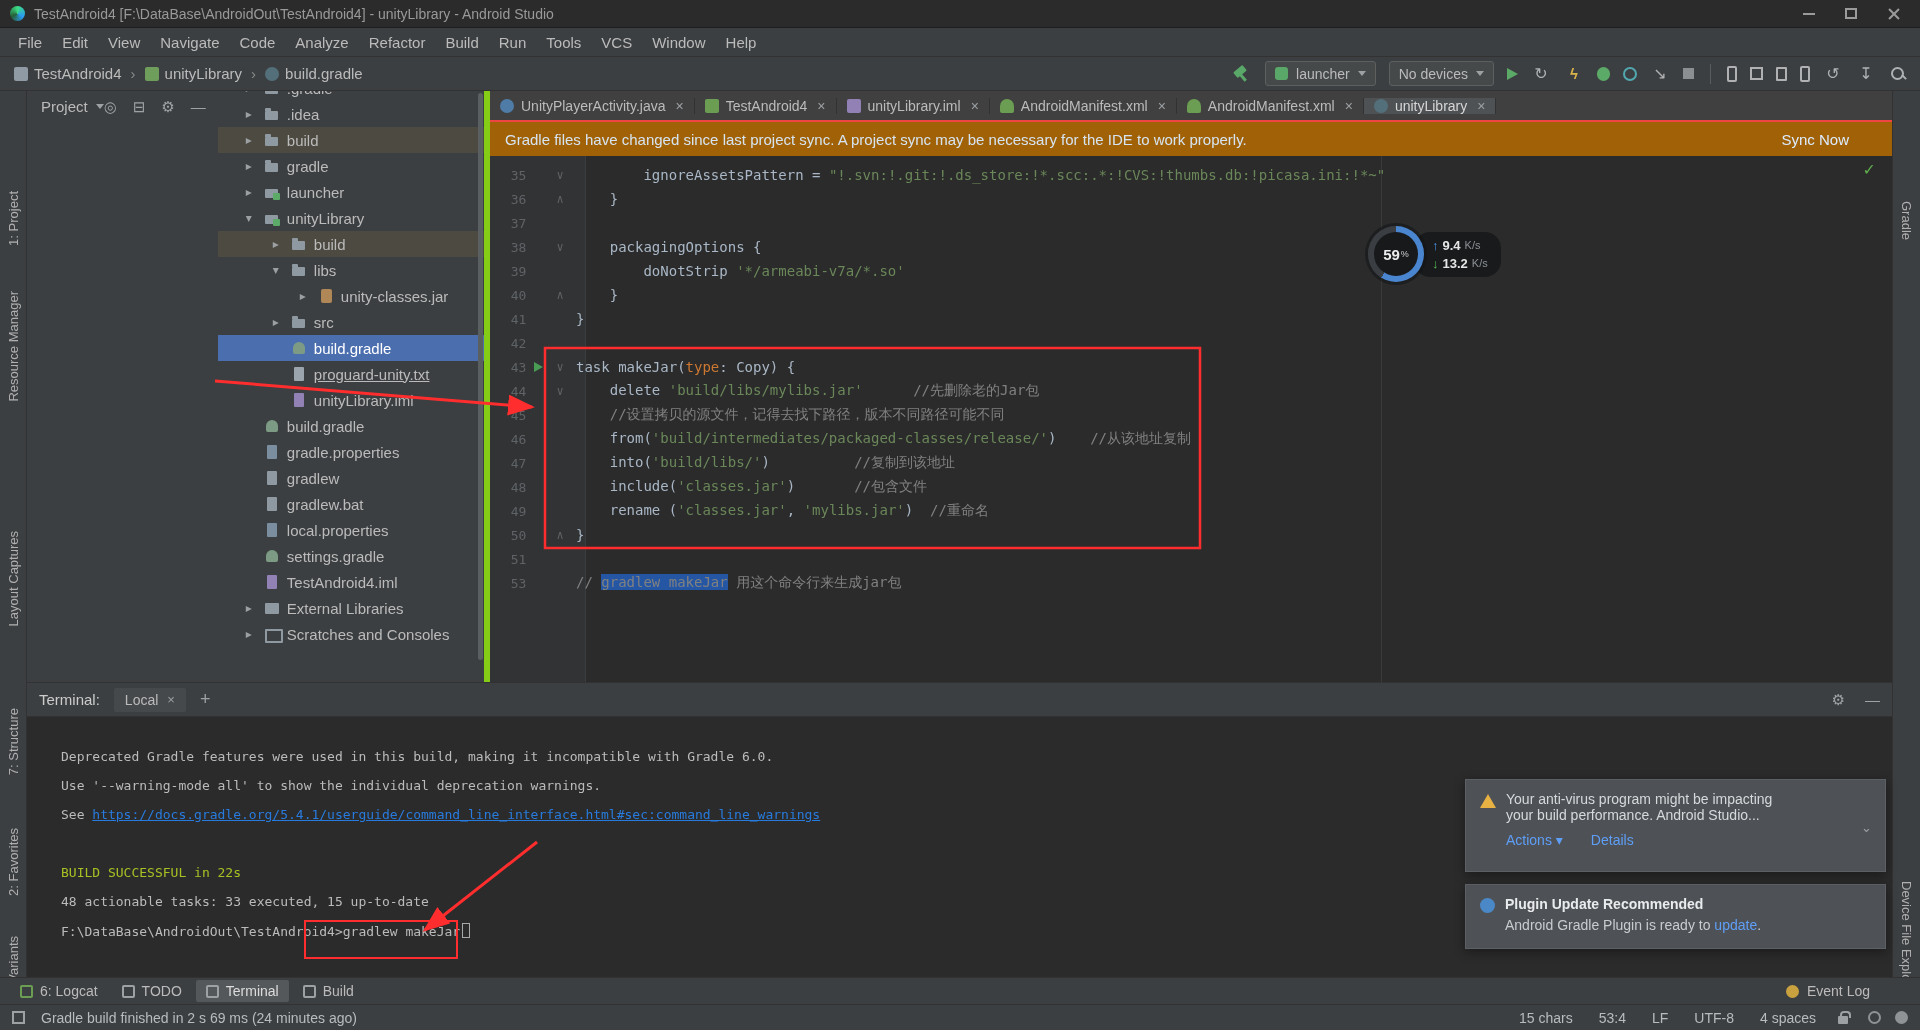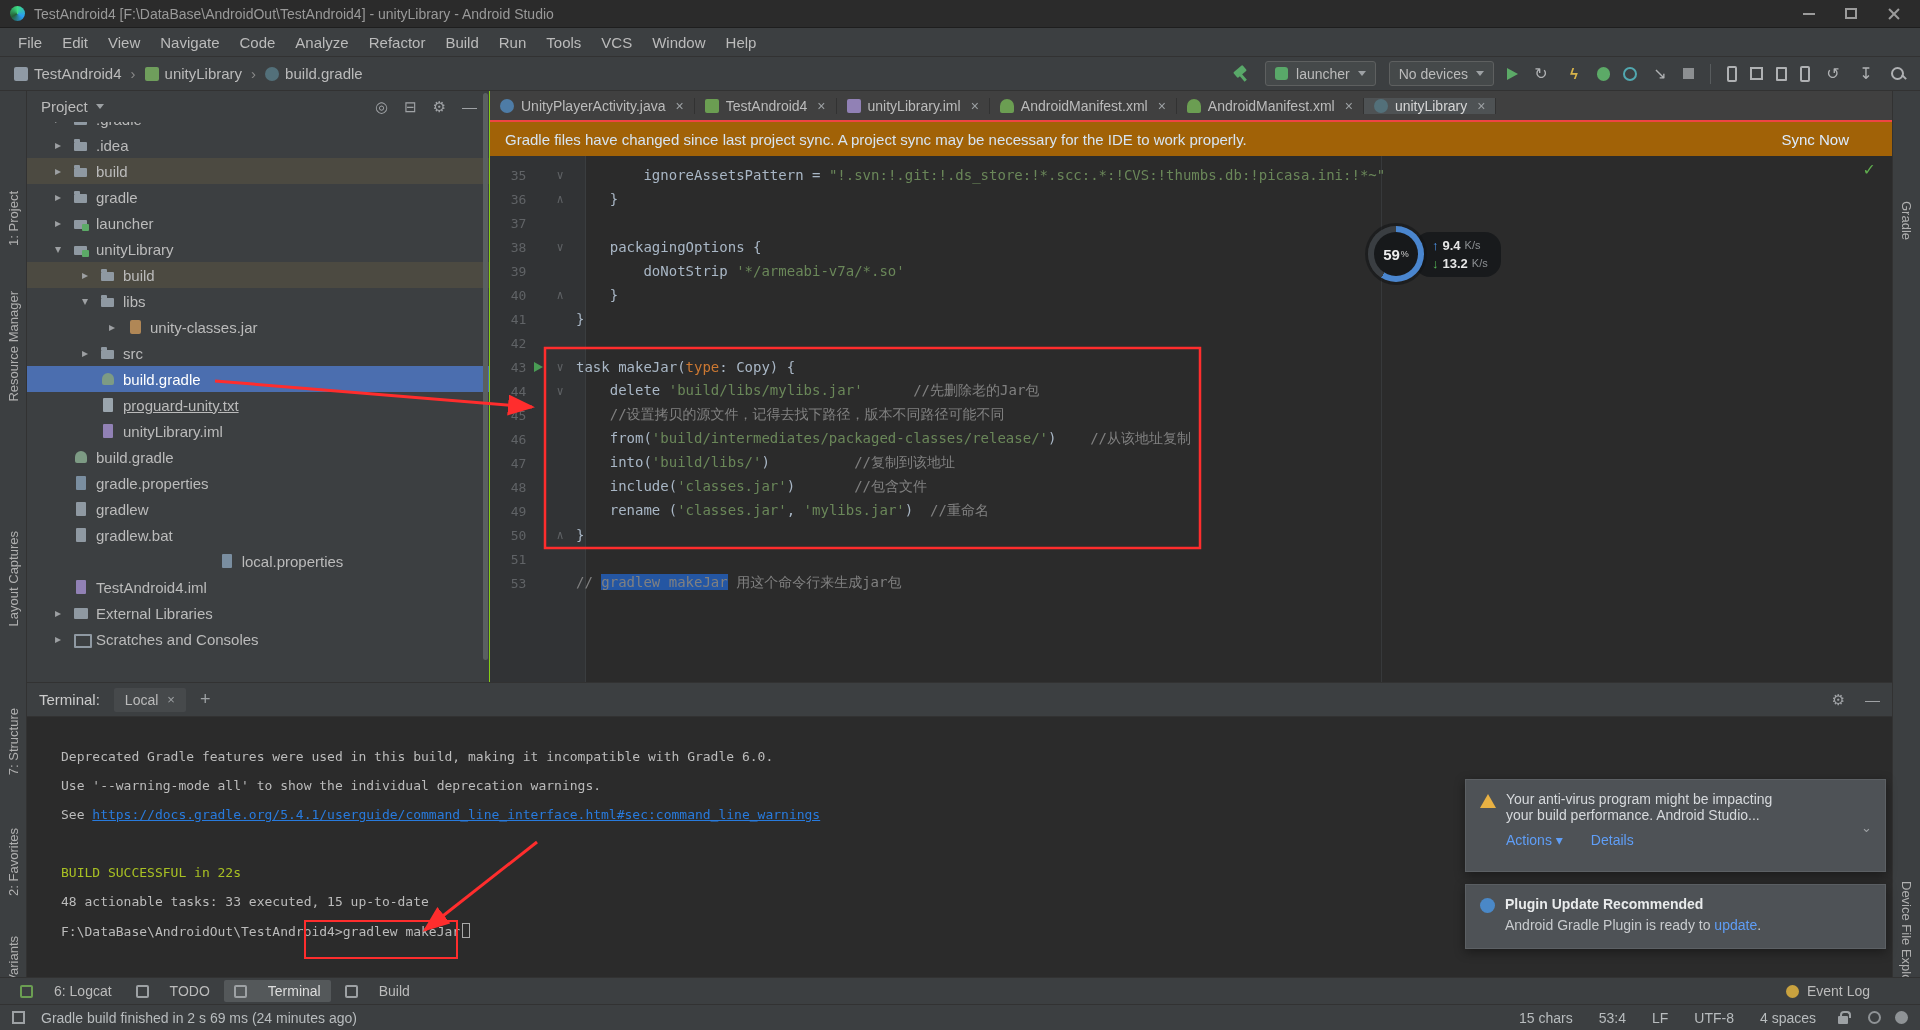--- a/index.html
+++ b/index.html
@@ -63,21 +63,21 @@
   #left-stripe{position:absolute;left:0;top:91px;width:27px;bottom:53px;background:#3c3f41;border-right:1px solid #323232}
   #right-stripe{position:absolute;right:0;top:91px;width:28px;bottom:53px;background:#3c3f41;border-left:1px solid #323232}
   .stripe-label{position:absolute;left:50%;font-size:13px;color:#b0b0b0;white-space:nowrap;writing-mode:vertical-rl}
   #left-stripe .stripe-label{transform:translateX(-50%) rotate(180deg)}
   #right-stripe .stripe-label{transform:translateX(-50%)}
   .ls0{top:100px}.ls1{top:200px}.ls2{top:440px}.ls3{top:617px}.ls4{top:737px}.ls5{top:845px}
   .rs0{top:110px}.rs1{top:790px}
 
   
   #project-panel{position:absolute;left:27px;top:91px;width:463px;height:591px;background:#3c3f41;
-    border-right:1px solid #84cc16;display:flex;flex-direction:column}
+    border-right:6px solid #84cc16;display:flex;flex-direction:row}
   #project-header{height:31px;display:flex;align-items:center;padding:0 12px 0 14px;font-size:15px;color:#bbb;flex:none}
   .ph-caret{margin-left:8px}
   .ph-icons{margin-left:auto;display:flex;gap:16px;color:#9fa2a5;font-size:15px;align-items:center}
   #project-tree{flex:1;overflow:hidden;position:relative}
   .tree-row{height:26px;display:flex;align-items:center;font-size:15px;color:#bbb;white-space:nowrap}
   .tree-row.partial{margin-top:-16px}
   .tree-row.selected{background:#4b6eaf;color:#fff}
   .tree-row.excluded{background:#4c4a41}
   .tree-arrow{width:18px;color:#9da0a3;font-size:12px;flex:none;text-align:left}
   .tico{width:16px;height:16px;margin-right:7px;flex:none;position:relative;display:inline-block}
@@ -171,21 +171,21 @@
   .notif-links{display:flex;gap:28px;margin-top:9px;margin-left:26px}
   .notif-link{color:#5f9ef7}
   .notif-chevron{position:absolute;right:13px;top:40px;color:#9da1a4;font-size:13px}
   .notif-title{font-weight:bold;color:#e9ebec;margin-bottom:5px}
   .notif-text{color:#c9cccf}
 
   
   #bottom-bar{position:absolute;left:0;right:0;top:977px;height:27px;background:#3c3f41;
     border-top:1px solid #323232;display:flex;align-items:center;padding:0 10px;font-size:14px;color:#bbb}
   #bottom-bar-items{display:flex;align-items:center}
-  .bb-item{display:flex;align-items:center;gap:21px;padding:3px 10px;margin-right:4px}
+  .bb-item{display:flex;align-items:center;gap:7px;padding:3px 10px;margin-right:4px}
   .bb-item.active{background:#54585a;border-radius:2px;color:#ddd}
   .bb-ico{width:13px;height:13px;border:2px solid #9da1a4;border-radius:2px;flex:none}
   .bb-ico.logcat-icon{border-color:#6b9e52}
   #event-log{margin-left:auto;display:flex;align-items:center;gap:8px;margin-right:40px}
   .event-log-icon{width:13px;height:13px;border-radius:50%;background:#c9a23f}
 
   
   #status-bar{position:absolute;left:0;right:0;top:1004px;height:26px;background:#3c3f41;
     border-top:1px solid #323232;display:flex;align-items:center;padding:0 12px;font-size:14px;color:#b8bcbe}
   .sb-switcher{width:13px;height:13px;border:2px solid #9da1a4;margin-right:16px;flex:none}
@@ -383,24 +383,29 @@
         <div class="tree-row" style="padding-left: 28px;">
           <span class="tree-arrow"></span>
           <span class="tico tico-file"></span>
           <span class="tree-label">gradlew</span>
         </div>
         <div class="tree-row" style="padding-left: 28px;">
           <span class="tree-arrow"></span>
           <span class="tico tico-file"></span>
           <span class="tree-label">gradlew.bat</span>
         </div>
-        <div class="tree-row" style="padding-left: 28px; justify-content: center;">
+        <div class="tree-row" style="padding-left: 28px;">
           <span class="tree-arrow"></span>
           <span class="tico tico-properties"></span>
           <span class="tree-label">local.properties</span>
+        </div>
+        <div class="tree-row" style="padding-left: 28px;">
+          <span class="tree-arrow"></span>
+          <span class="tico tico-gradle"></span>
+          <span class="tree-label">settings.gradle</span>
         </div>
         <div class="tree-row" style="padding-left: 28px;">
           <span class="tree-arrow"></span>
           <span class="tico tico-iml"></span>
           <span class="tree-label">TestAndroid4.iml</span>
         </div>
         <div class="tree-row" style="padding-left: 28px;">
           <span class="tree-arrow">▸</span>
           <span class="tico tico-libraries"></span>
           <span class="tree-label">External Libraries</span>

